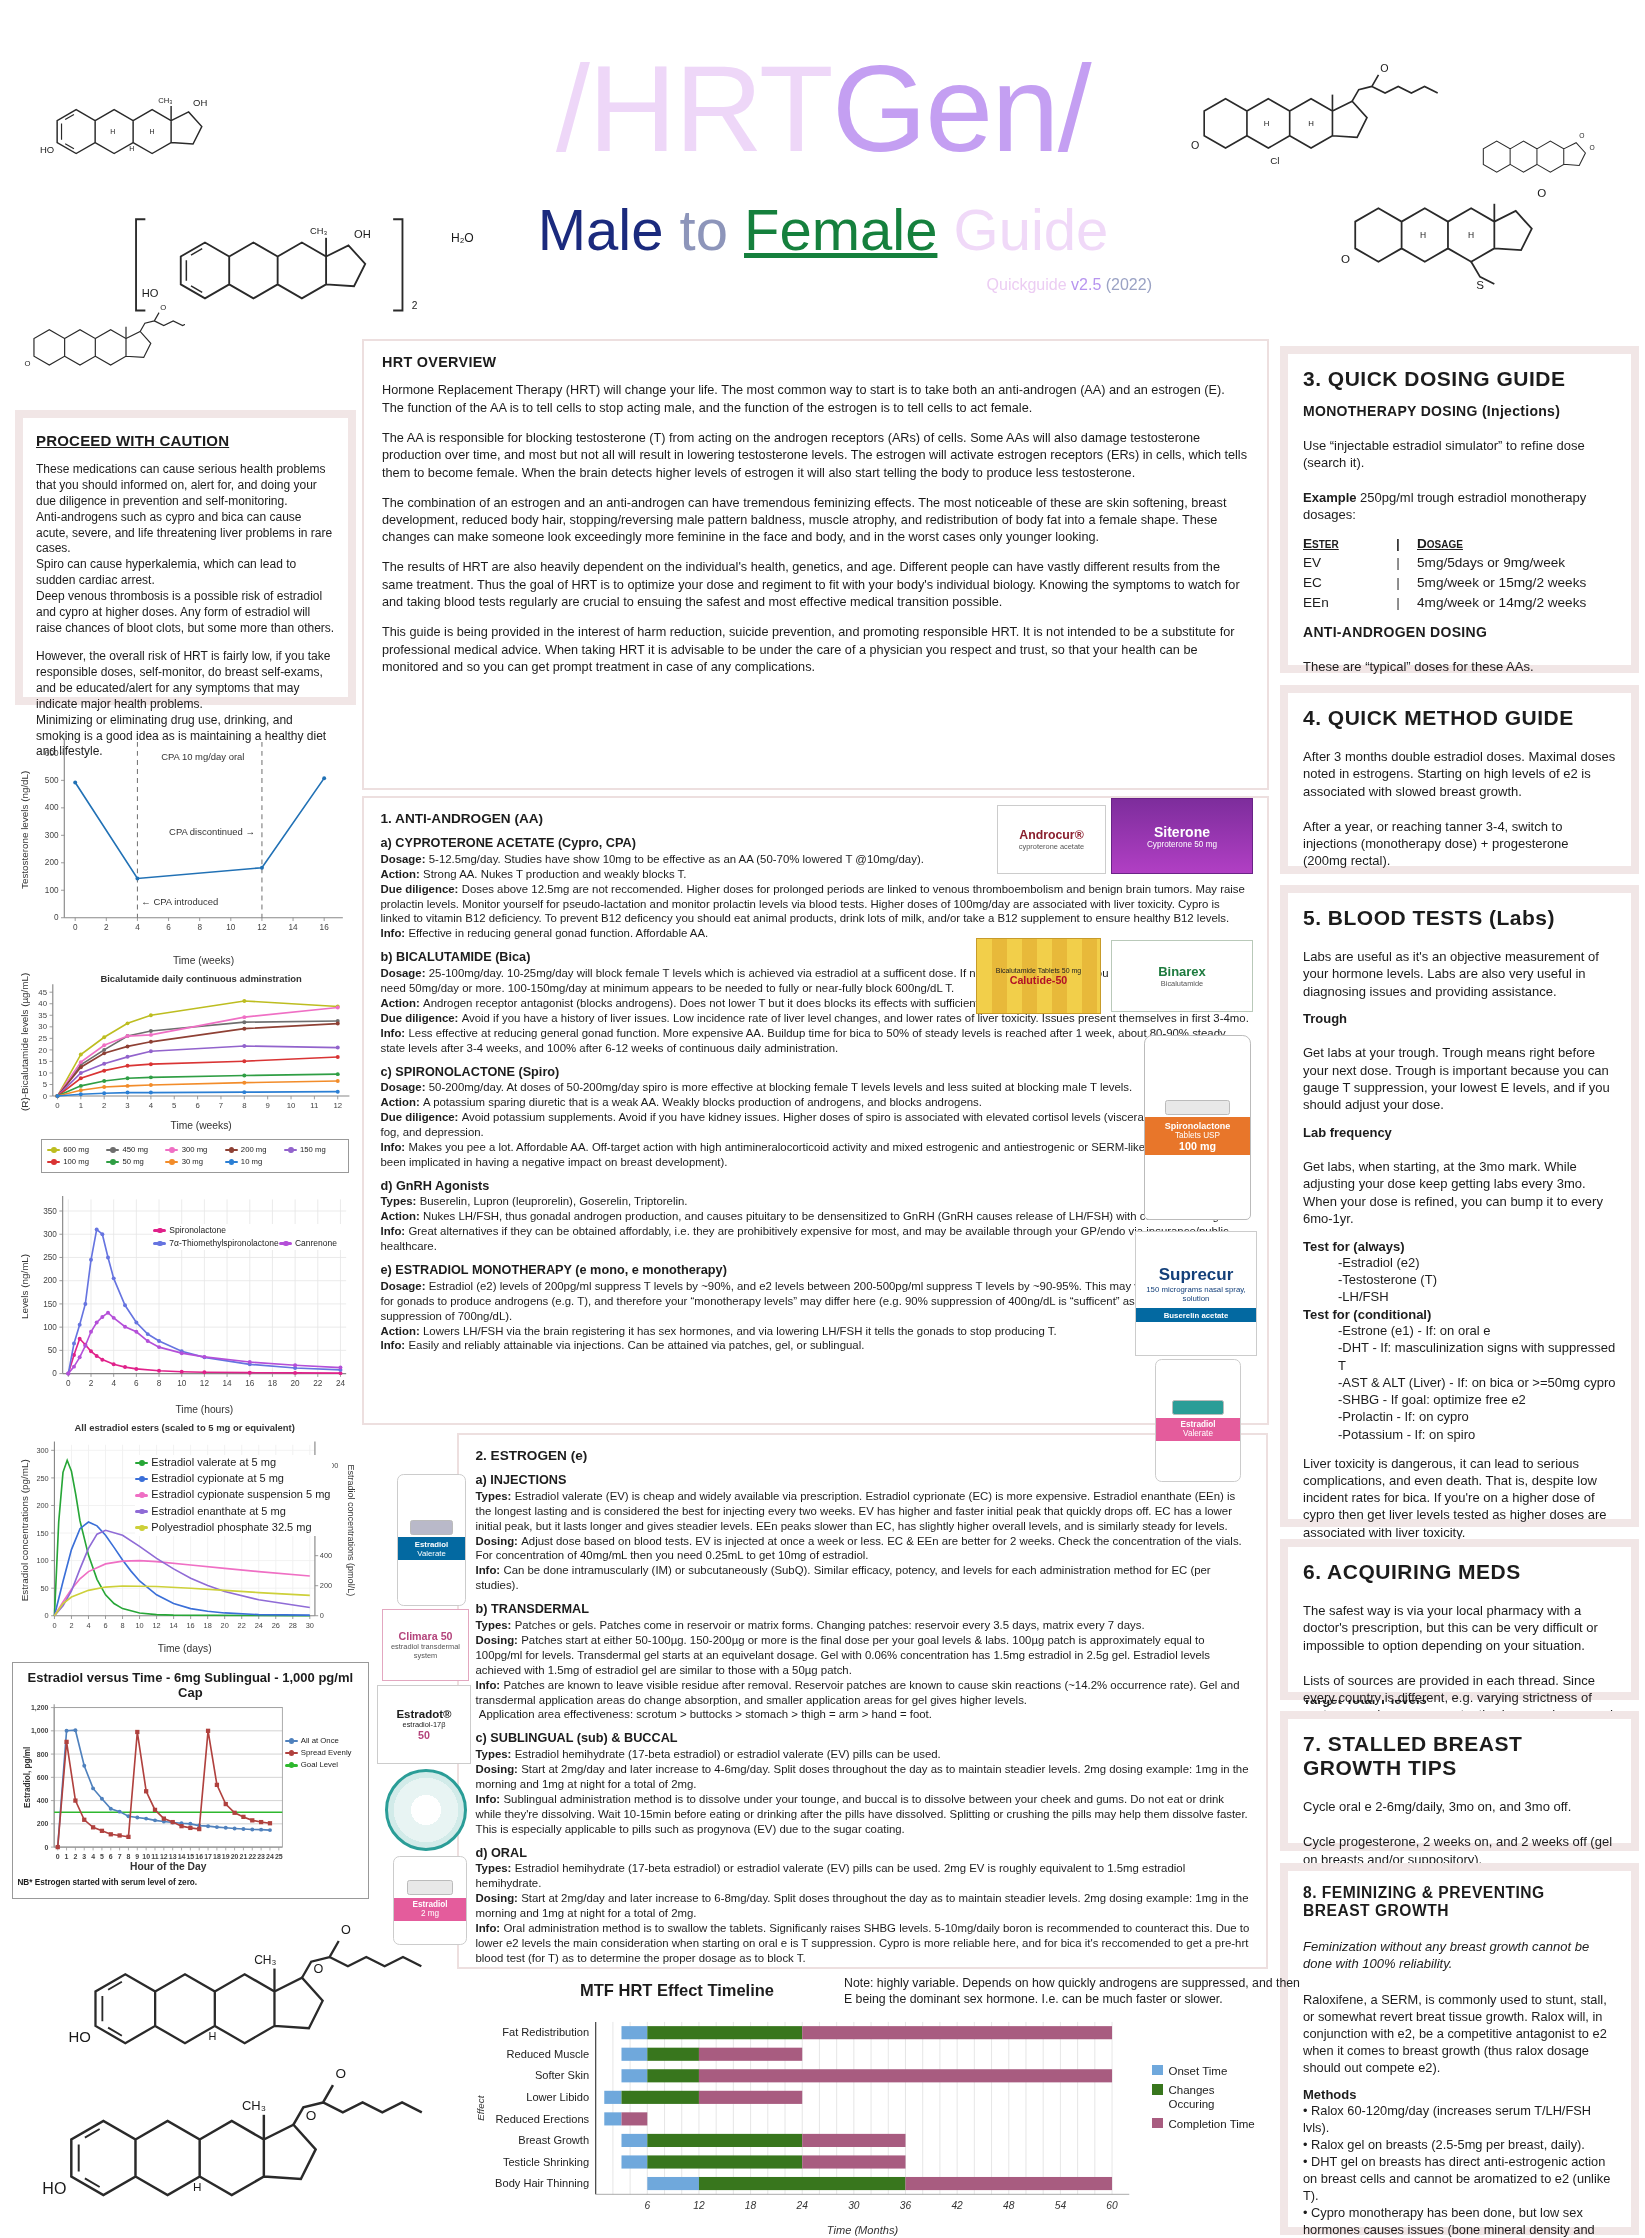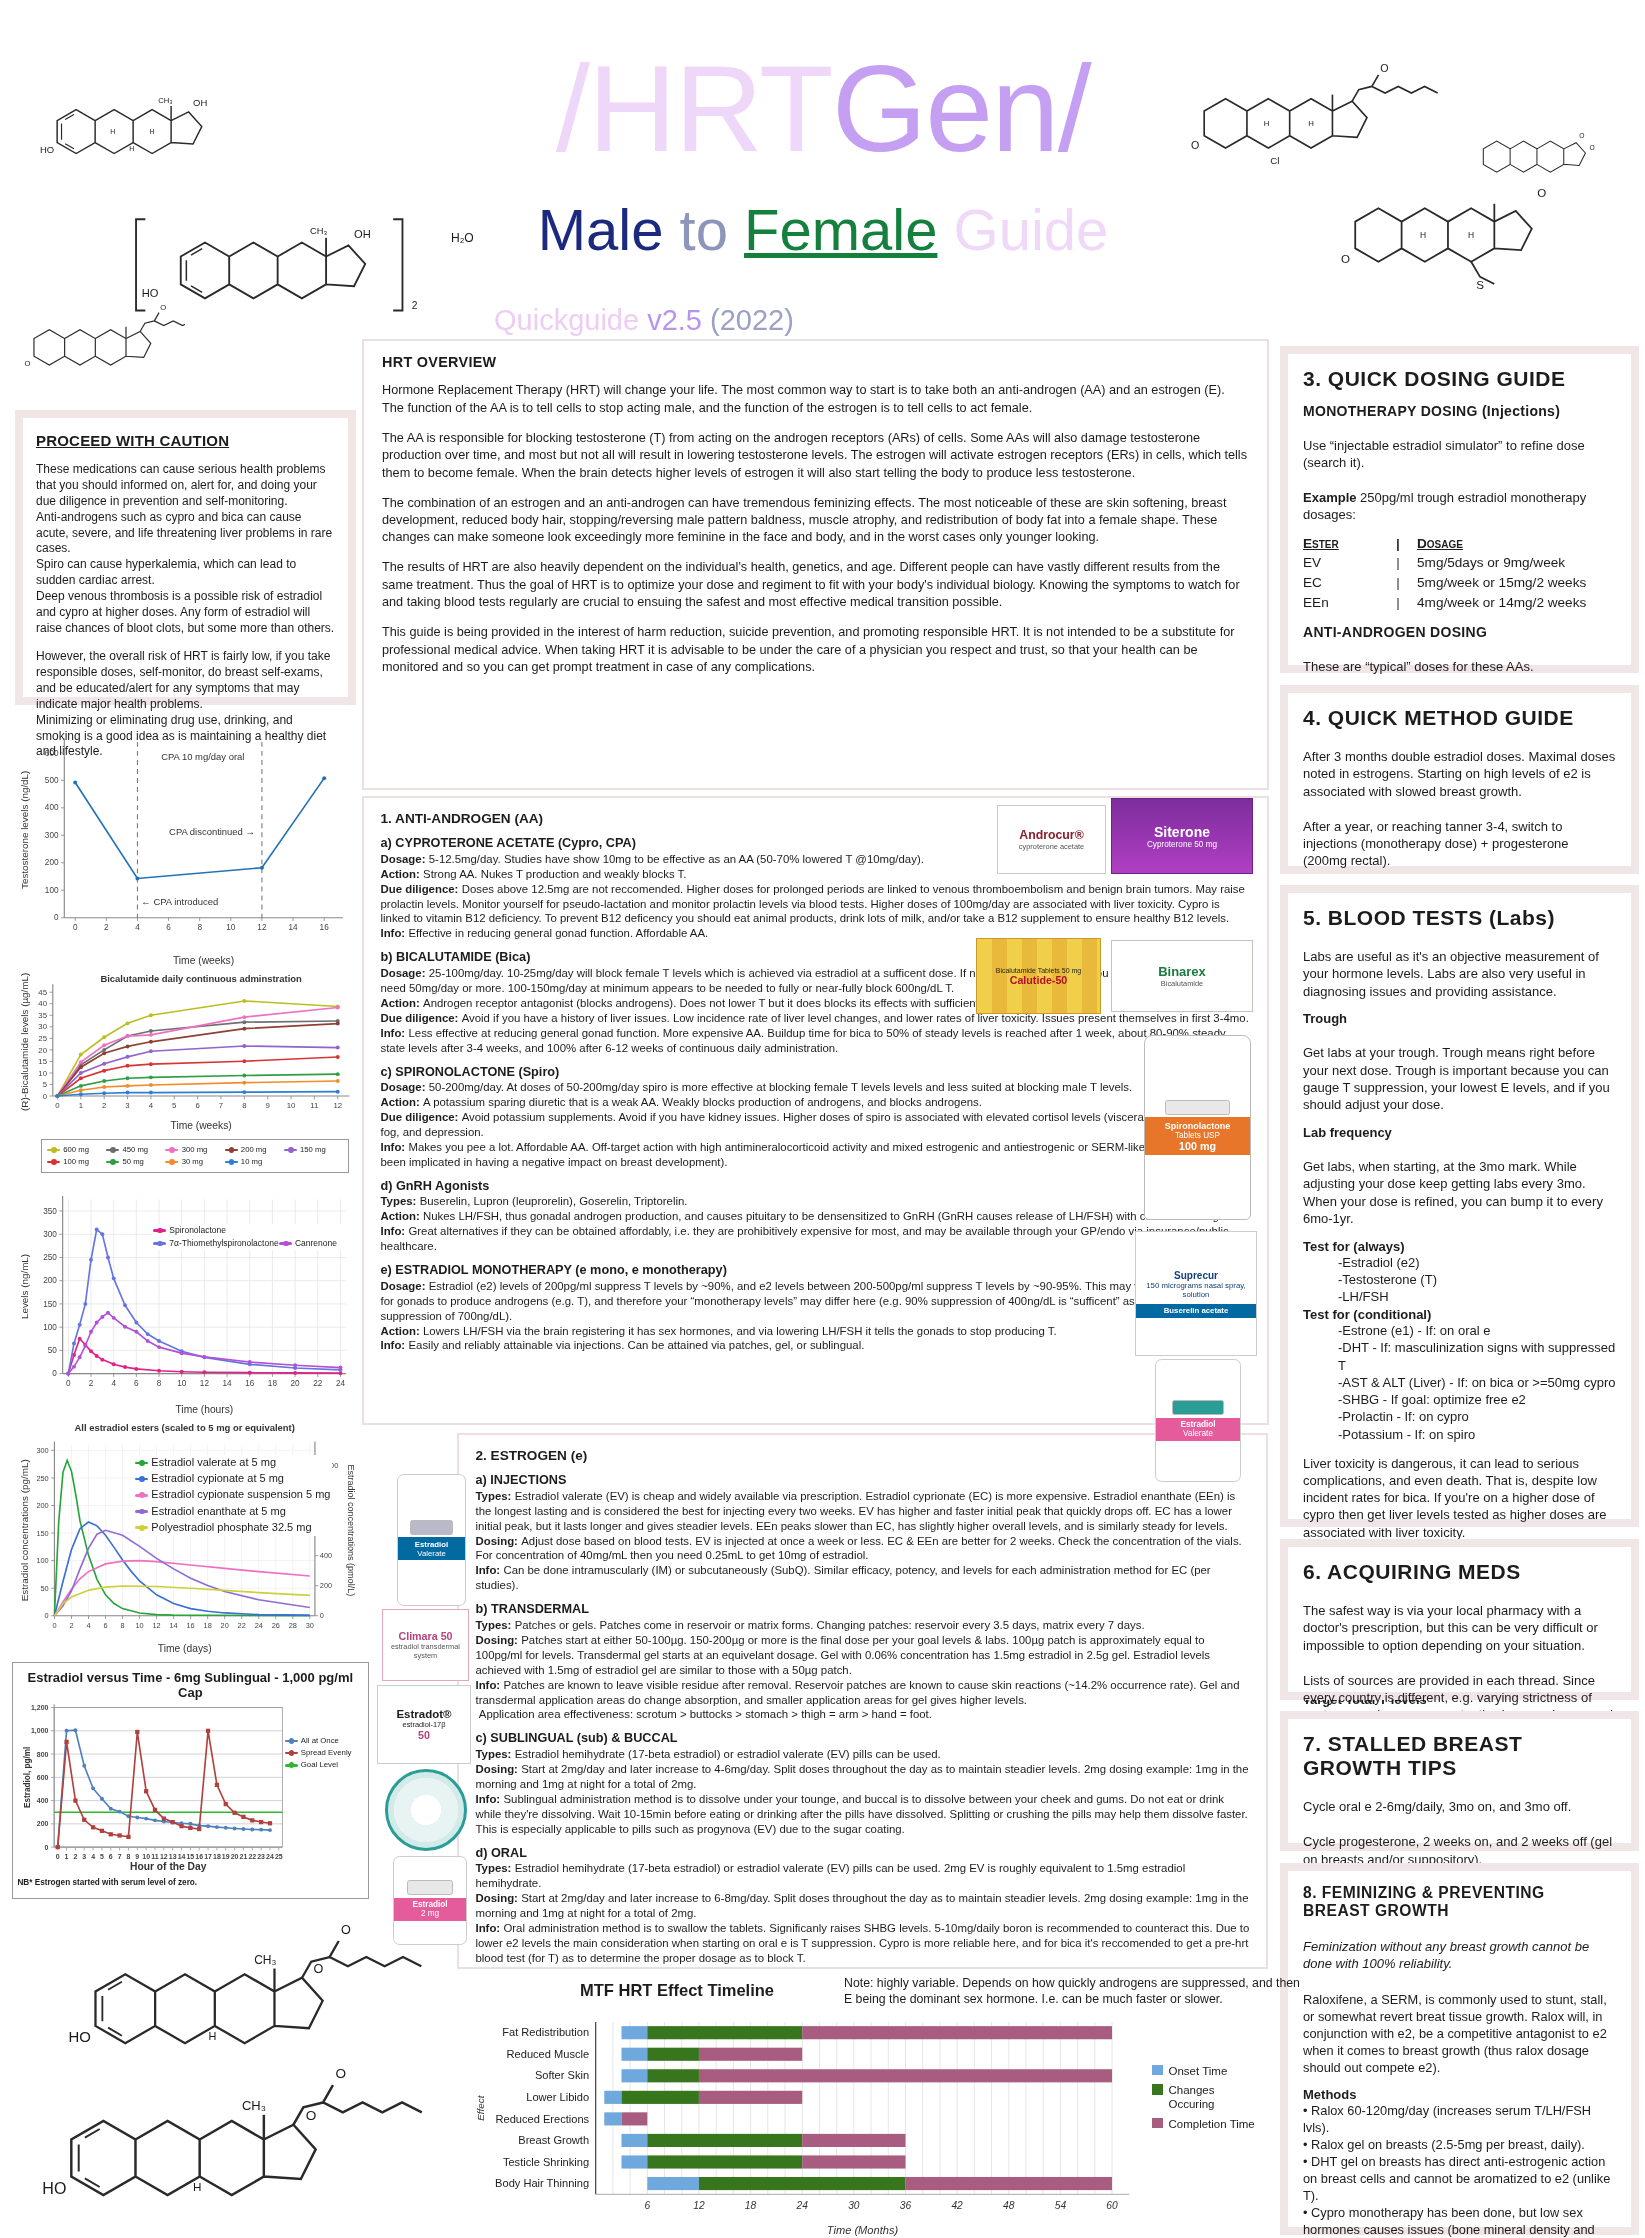--- a/index.html
+++ b/index.html
@@ -2,21 +2,21 @@
 <html style="font-size:13px"><head>
 <meta charset="utf-8">
 <style>
   html,body{margin:0;padding:0;background:#fff}
   #page{position:relative;width:1645px;height:2239px;background:#fff;overflow:hidden;
         font-family:"Liberation Sans",sans-serif;color:#1c1c1c}
   .abs{position:absolute}
   
   #main-title{left:494px;top:42px;width:658px;text-align:center;font-size:122px;letter-spacing:-1.6px;line-height:1.1;white-space:nowrap}
   #sub-title{left:461px;top:196px;width:724px;text-align:center;font-size:58px;white-space:nowrap}
-  #version-line{left:494px;top:304px;width:658px;text-align:left;font-size:29px}
+  #version-line{left:494px;top:276px;width:658px;text-align:right;font-size:16px}
   
   .panel{background:#fff;border:8.2px solid #f1e6e6;box-sizing:border-box}
   .panel-thin{background:#fff;border:2.5px solid #eddfdf;box-sizing:border-box}
   
   #caution{left:15px;top:410px;width:341px;height:295px;padding:13px 13px;font-size:12px;line-height:1.32}
   .caution-title{font-weight:bold;font-size:15px;text-decoration:underline;margin-bottom:11.5px;letter-spacing:0.2px}
   .caution-p{margin:0}
   .gap{height:13px}
   
   #overview{left:362px;top:339px;width:907px;height:451px;padding:13px 18px}
@@ -1084,21 +1084,21 @@
   </div>
   <div class="prod" id="spiro-bottle" style="left:1144px;top:1035px;width:107px;height:185px;font-size:8.2px">
     <div class="bottle-cap"></div>
     <div class="band-orange">
       <div class="p1" style="font-size:9px">Spironolactone</div>
       <div>Tablets USP</div>
       <div class="p1" style="font-size:10.7px">100 mg</div>
     </div>
   </div>
   <div class="prod" id="suprecur" style="left:1135px;top:1231px;width:122px;height:125px;font-size:7.8px">
-    <div class="p1" style="color:#14407a;font-size:10px">Suprecur</div>
+    <div class="p1" style="color:#14407a;font-size:17px">Suprecur</div>
     <div style="color:#14407a">150 micrograms nasal spray, solution</div>
     <div class="band-teal p1" style="margin-top:5px">Buserelin acetate</div>
   </div>
   <div class="prod" id="evmono-vial" style="left:1155px;top:1359px;width:86px;height:123px;font-size:8.2px;border-radius:6.6px">
     <div class="bottle-cap" style="background:#2a9d97"></div>
     <div class="band-pink">
       <div class="p1">Estradiol</div>
       <div>Valerate</div>
     </div>
   </div>

